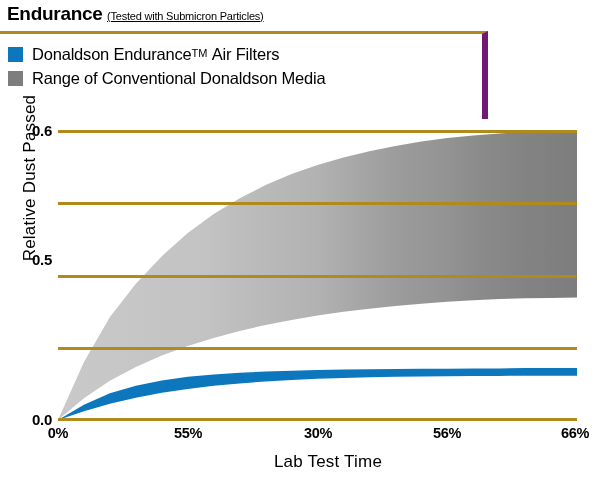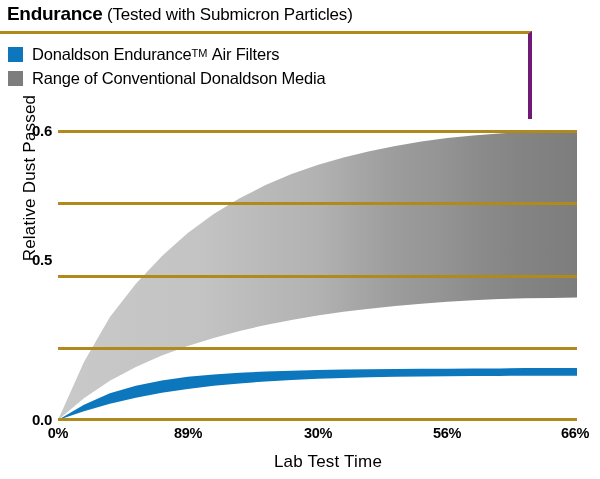--- a/index.html
+++ b/index.html
@@ -30,34 +30,35 @@
     top: 4px;
     white-space: nowrap;
     line-height: 1;
   }
   #title-main {
     font-size: 19px;
     font-weight: bold;
     letter-spacing: -0.3px;
   }
   #title-sub {
-    font-size: 17px;
+    font-size: 11px;
     font-weight: normal;
     letter-spacing: -0.2px;
+    text-decoration: underline;
   }
 
   
   #legend-box {
     position: absolute;
     left: 0px;
     top: 31px;
-    width: 532px;
+    width: 488px;
     height: 88px;
     border-top: 3px solid #b08a1a;
-    border-right: 4px solid #701a75;
+    border-right: 6px solid #701a75;
     box-sizing: border-box;
     padding-left: 24px;
   }
   .legend-row {
     position: absolute;
     left: 8px;
     display: flex;
     align-items: center;
     white-space: nowrap;
   }
@@ -217,21 +218,21 @@
   <div id="ytick-col">
     <span class="ytick" style="top:123px;">0.6</span>
     <span class="ytick" style="top:252px;">0.5</span>
     <span class="ytick" style="top:412px;">0.0</span>
   </div>
 
   <div id="ylabel">Relative Dust Passed</div>
 
   <div id="xtick-row">
     <span class="xtick" style="left:58px;">0%</span>
-    <span class="xtick" style="left:188px;">89%</span>
+    <span class="xtick" style="left:188px;">55%</span>
     <span class="xtick" style="left:318px;">30%</span>
     <span class="xtick" style="left:447px;">56%</span>
     <span class="xtick" style="left:575px;">66%</span>
   </div>
 
   <div id="xlabel">Lab Test Time</div>
 
 </div>
 
 </body></html>

